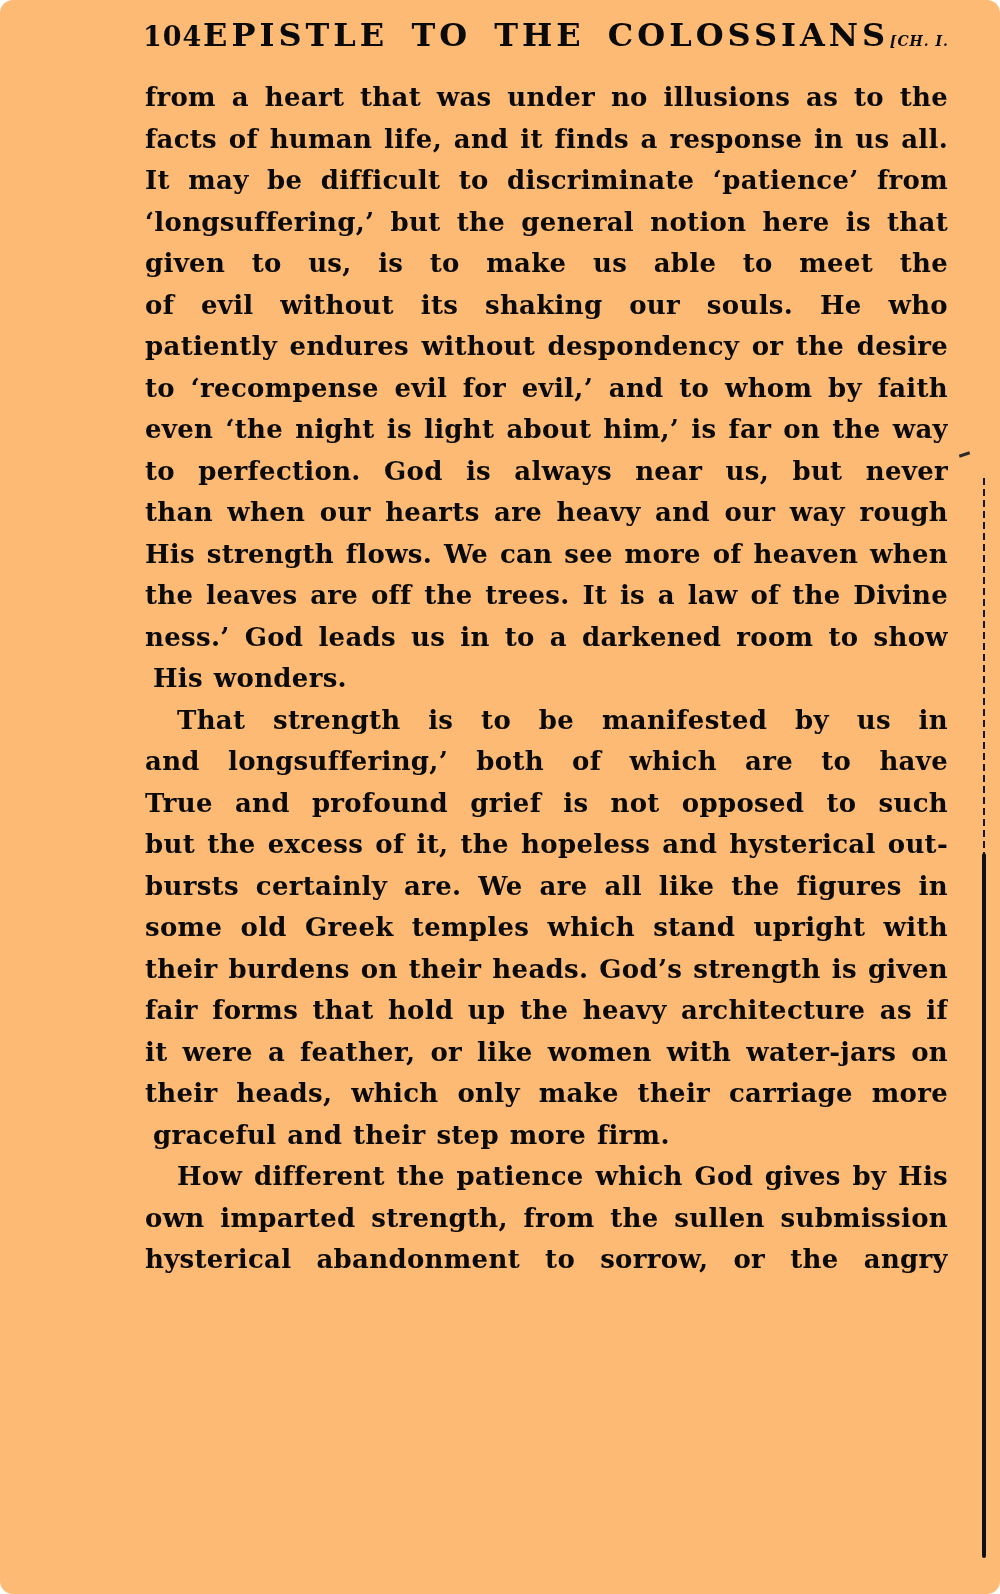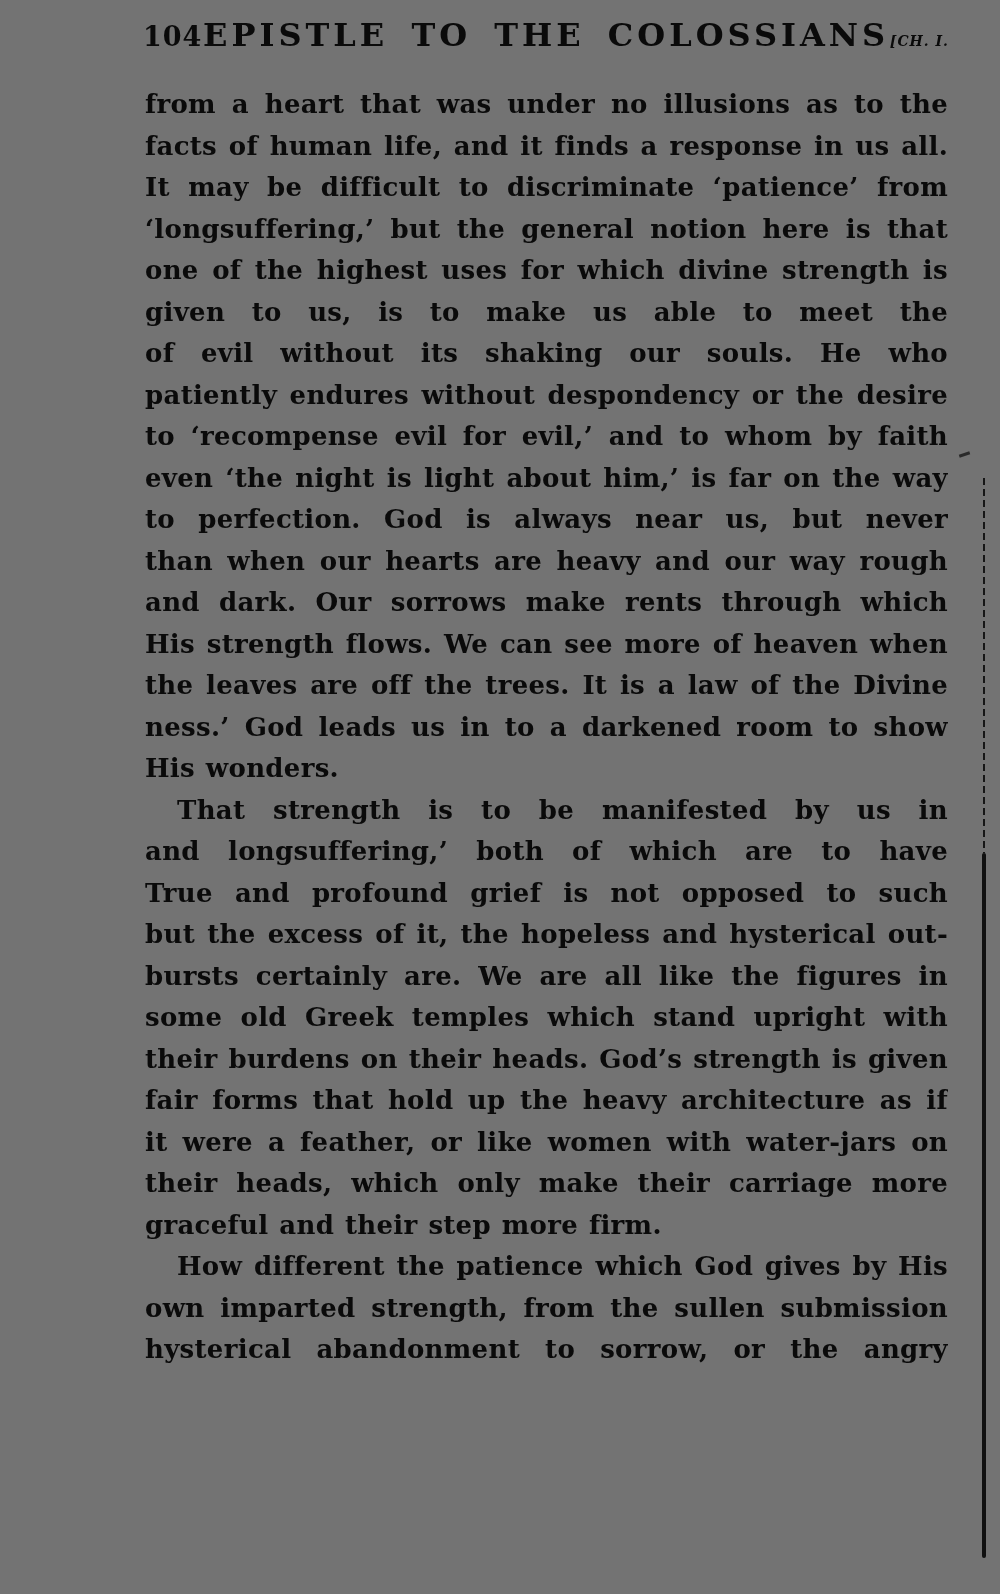--- a/index.html
+++ b/index.html
@@ -4,24 +4,25 @@
 <style>
   html, body {
     margin: 0;
     padding: 0;
     background: #ffffff;
   }
   .page {
     position: relative;
     width: 1000px;
     height: 1594px;
-    background: #737373;
+    background: #fdba74;
     overflow: hidden;
     font-family: "DejaVu Serif", serif;
     color: #0a0a0a;
+    border-radius: 13px;
   }
   .header {
     position: absolute;
     top: 16px;
     left: 143px;
     width: 806px;
     display: flex;
     align-items: baseline;
   }
   .page-number {
@@ -42,37 +43,38 @@
   .chapter-ref {
     flex: 0 0 auto;
     font-size: 14px;
     font-weight: 700;
     letter-spacing: 1px;
     white-space: nowrap;
     font-style: italic;
   }
   .body-text {
     position: absolute;
-    top: 84px;
+    top: 77px;
     left: 145px;
     width: 803px;
   }
   .line {
     font-size: 26px;
     font-weight: 700;
     line-height: 41.5px;
     height: 41.5px;
     overflow: hidden;
     text-align: justify;
     text-align-last: justify;
     letter-spacing: 0.3px;
     word-spacing: 1.5px;
   }
   .line.end {
     text-align-last: left;
+    margin-left: 8px;
   }
   .line.indent {
     text-indent: 32px;
   }
   
   .artifact-tick {
     position: absolute;
     left: 959px;
     top: 453px;
     width: 11px;
@@ -112,29 +114,27 @@
     <span class="running-title">EPISTLE TO THE COLOSSIANS</span>
     <span class="chapter-ref">[CH. I.</span>
   </div>
 
   <div class="body-text">
 
     <div class="line">from a heart that was under no illusions as to the</div>
     <div class="line">facts of human life, and it finds a response in us all.</div>
     <div class="line">It may be difficult to discriminate ‘patience’ from</div>
     <div class="line">‘longsuffering,’ but the general notion here is that</div>
-    <div class="line">one of the highest uses for which divine strength is</div>
     <div class="line">given to us, is to make us able to meet the antagonism</div>
     <div class="line">of evil without its shaking our souls. He who</div>
     <div class="line">patiently endures without despondency or the desire</div>
     <div class="line">to ‘recompense evil for evil,’ and to whom by faith</div>
     <div class="line">even ‘the night is light about him,’ is far on the way</div>
     <div class="line">to perfection. God is always near us, but never nearer</div>
     <div class="line">than when our hearts are heavy and our way rough</div>
-    <div class="line">and dark. Our sorrows make rents through which</div>
     <div class="line">His strength flows. We can see more of heaven when</div>
     <div class="line">the leaves are off the trees. It is a law of the Divine</div>
     <div class="line">ness.’ God leads us in to a darkened room to show us</div>
     <div class="line end">His wonders.</div>
 
     <div class="line indent">That strength is to be manifested by us in ‘patience</div>
     <div class="line">and longsuffering,’ both of which are to have blended</div>
     <div class="line">True and profound grief is not opposed to such patience,</div>
     <div class="line">but the excess of it, the hopeless and hysterical out-</div>
     <div class="line">bursts certainly are. We are all like the figures in</div>

